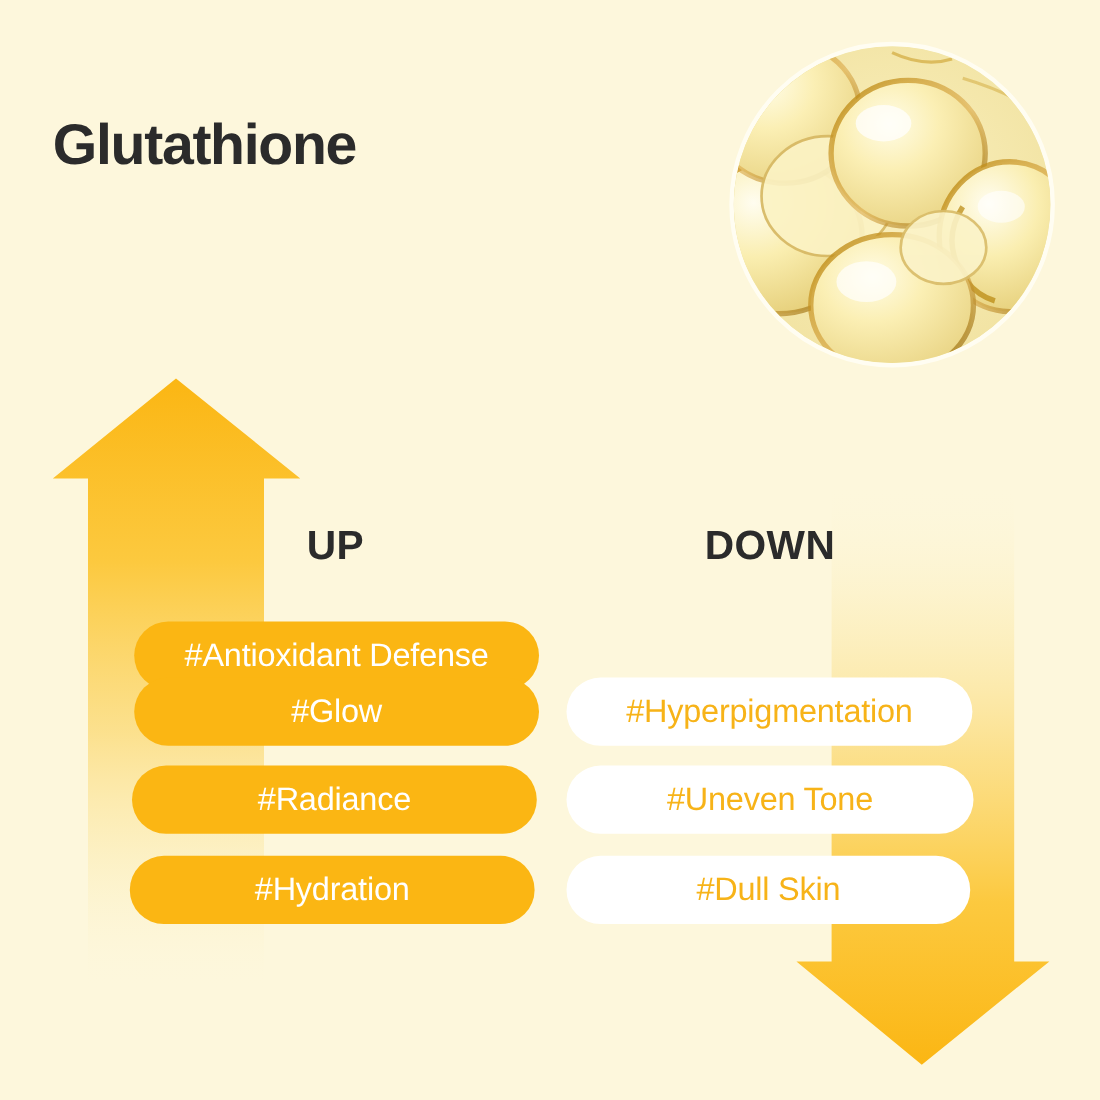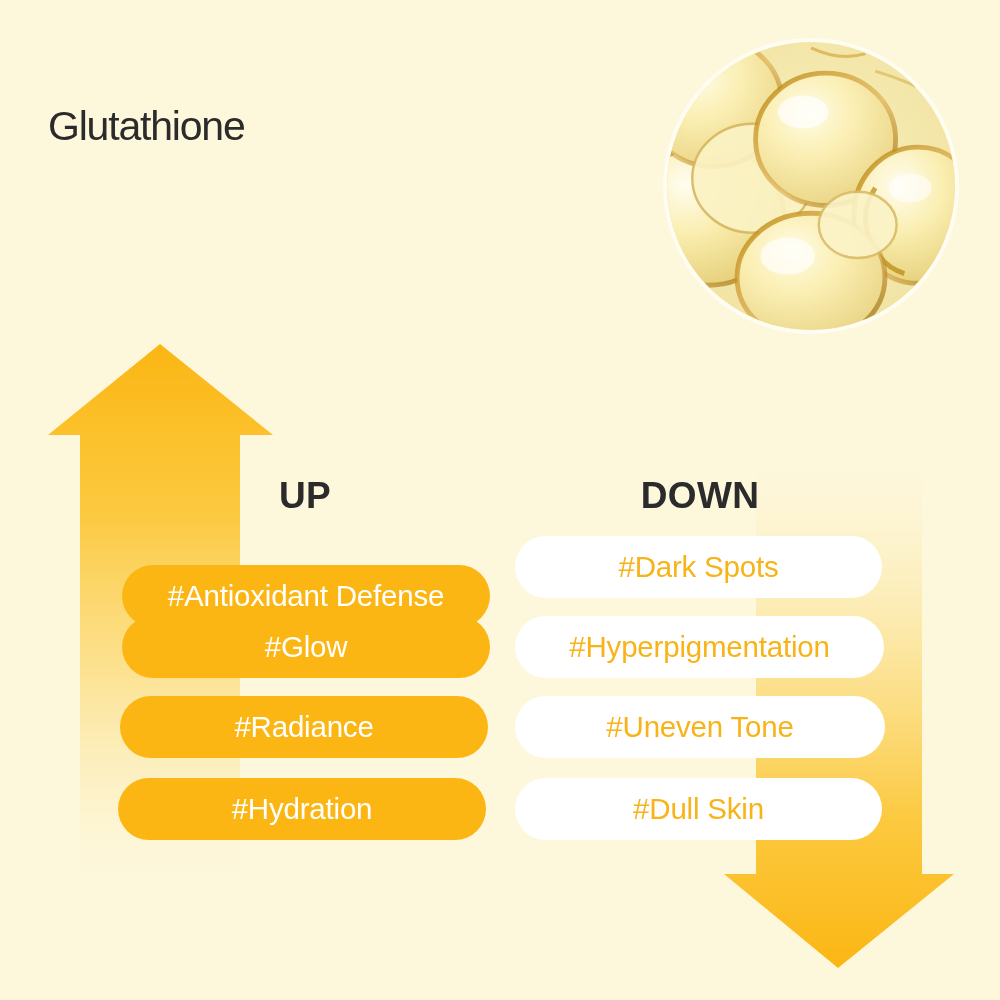--- a/index.html
+++ b/index.html
@@ -20,22 +20,22 @@
     height: 1000px;
     background: #fdf7dc;
     overflow: hidden;
   }
 
   
   .title {
     position: absolute;
     left: 48px;
     top: 106px;
-    font-size: 41px;
-    font-weight: normal;
+    font-size: 52px;
+    font-weight: bold;
     color: #2b2b2b;
     letter-spacing: -1.2px;
     line-height: 1;
     white-space: nowrap;
   }
   .subtitle {
     position: absolute;
     left: 50px;
     top: 186px;
     font-size: 37.5px;
@@ -210,23 +210,20 @@
   <div class="pill up" style="left:122px;top:616px;width:368px;">
     <span>#Glow</span>
   </div>
   <div class="pill up" style="left:120px;top:696px;width:368px;">
     <span>#Radiance</span>
   </div>
   <div class="pill up" style="left:118px;top:778px;width:368px;">
     <span>#Hydration</span>
   </div>
 
-  <div class="pill down" style="left:515px;top:536px;width:367px;">
-    <span>#Dark Spots</span>
-  </div>
   <div class="pill down" style="left:515px;top:616px;width:369px;">
     <span>#Hyperpigmentation</span>
   </div>
   <div class="pill down" style="left:515px;top:696px;width:370px;">
     <span>#Uneven Tone</span>
   </div>
   <div class="pill down" style="left:515px;top:778px;width:367px;">
     <span>#Dull Skin</span>
   </div>
 

